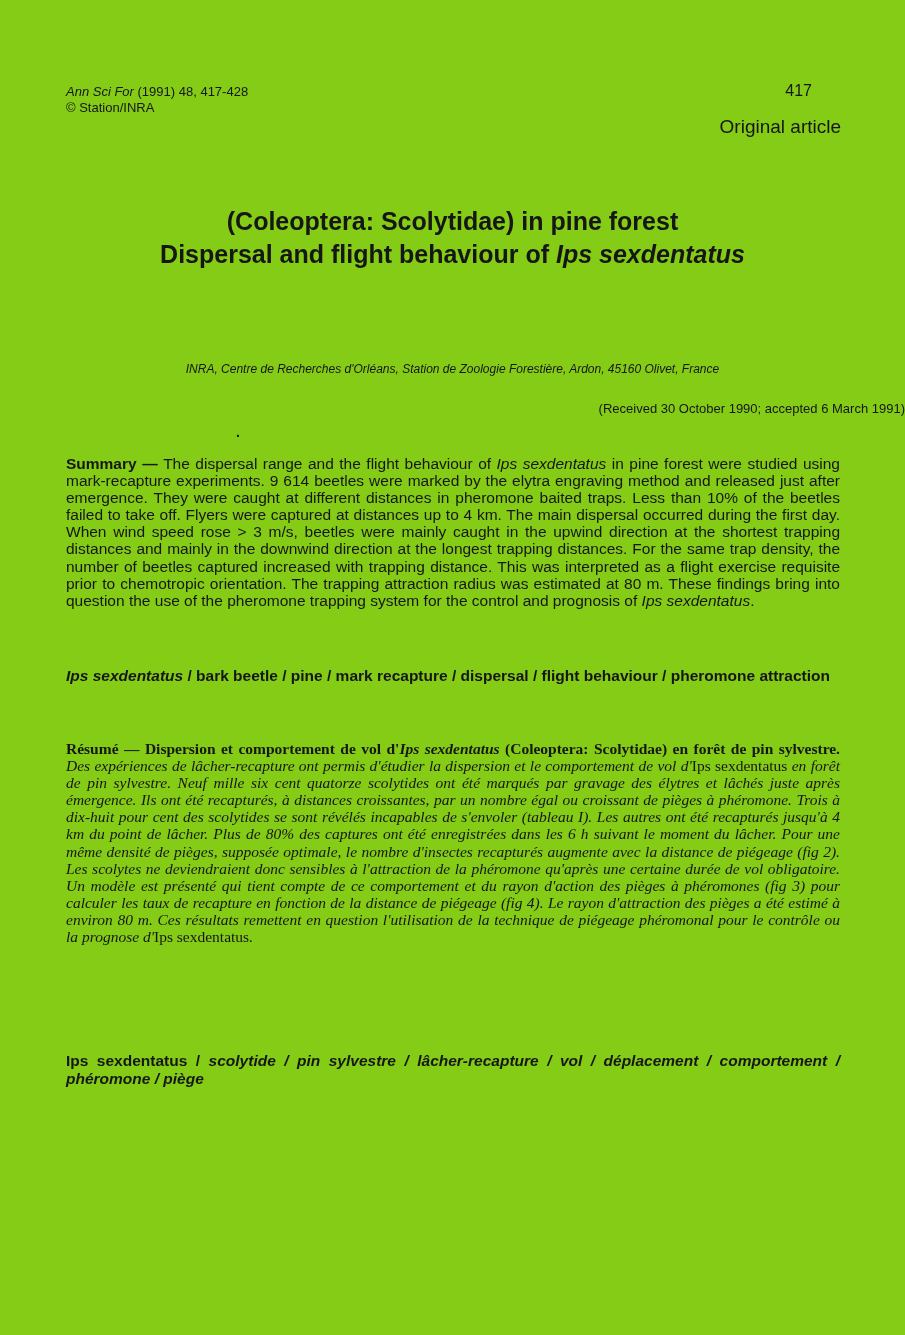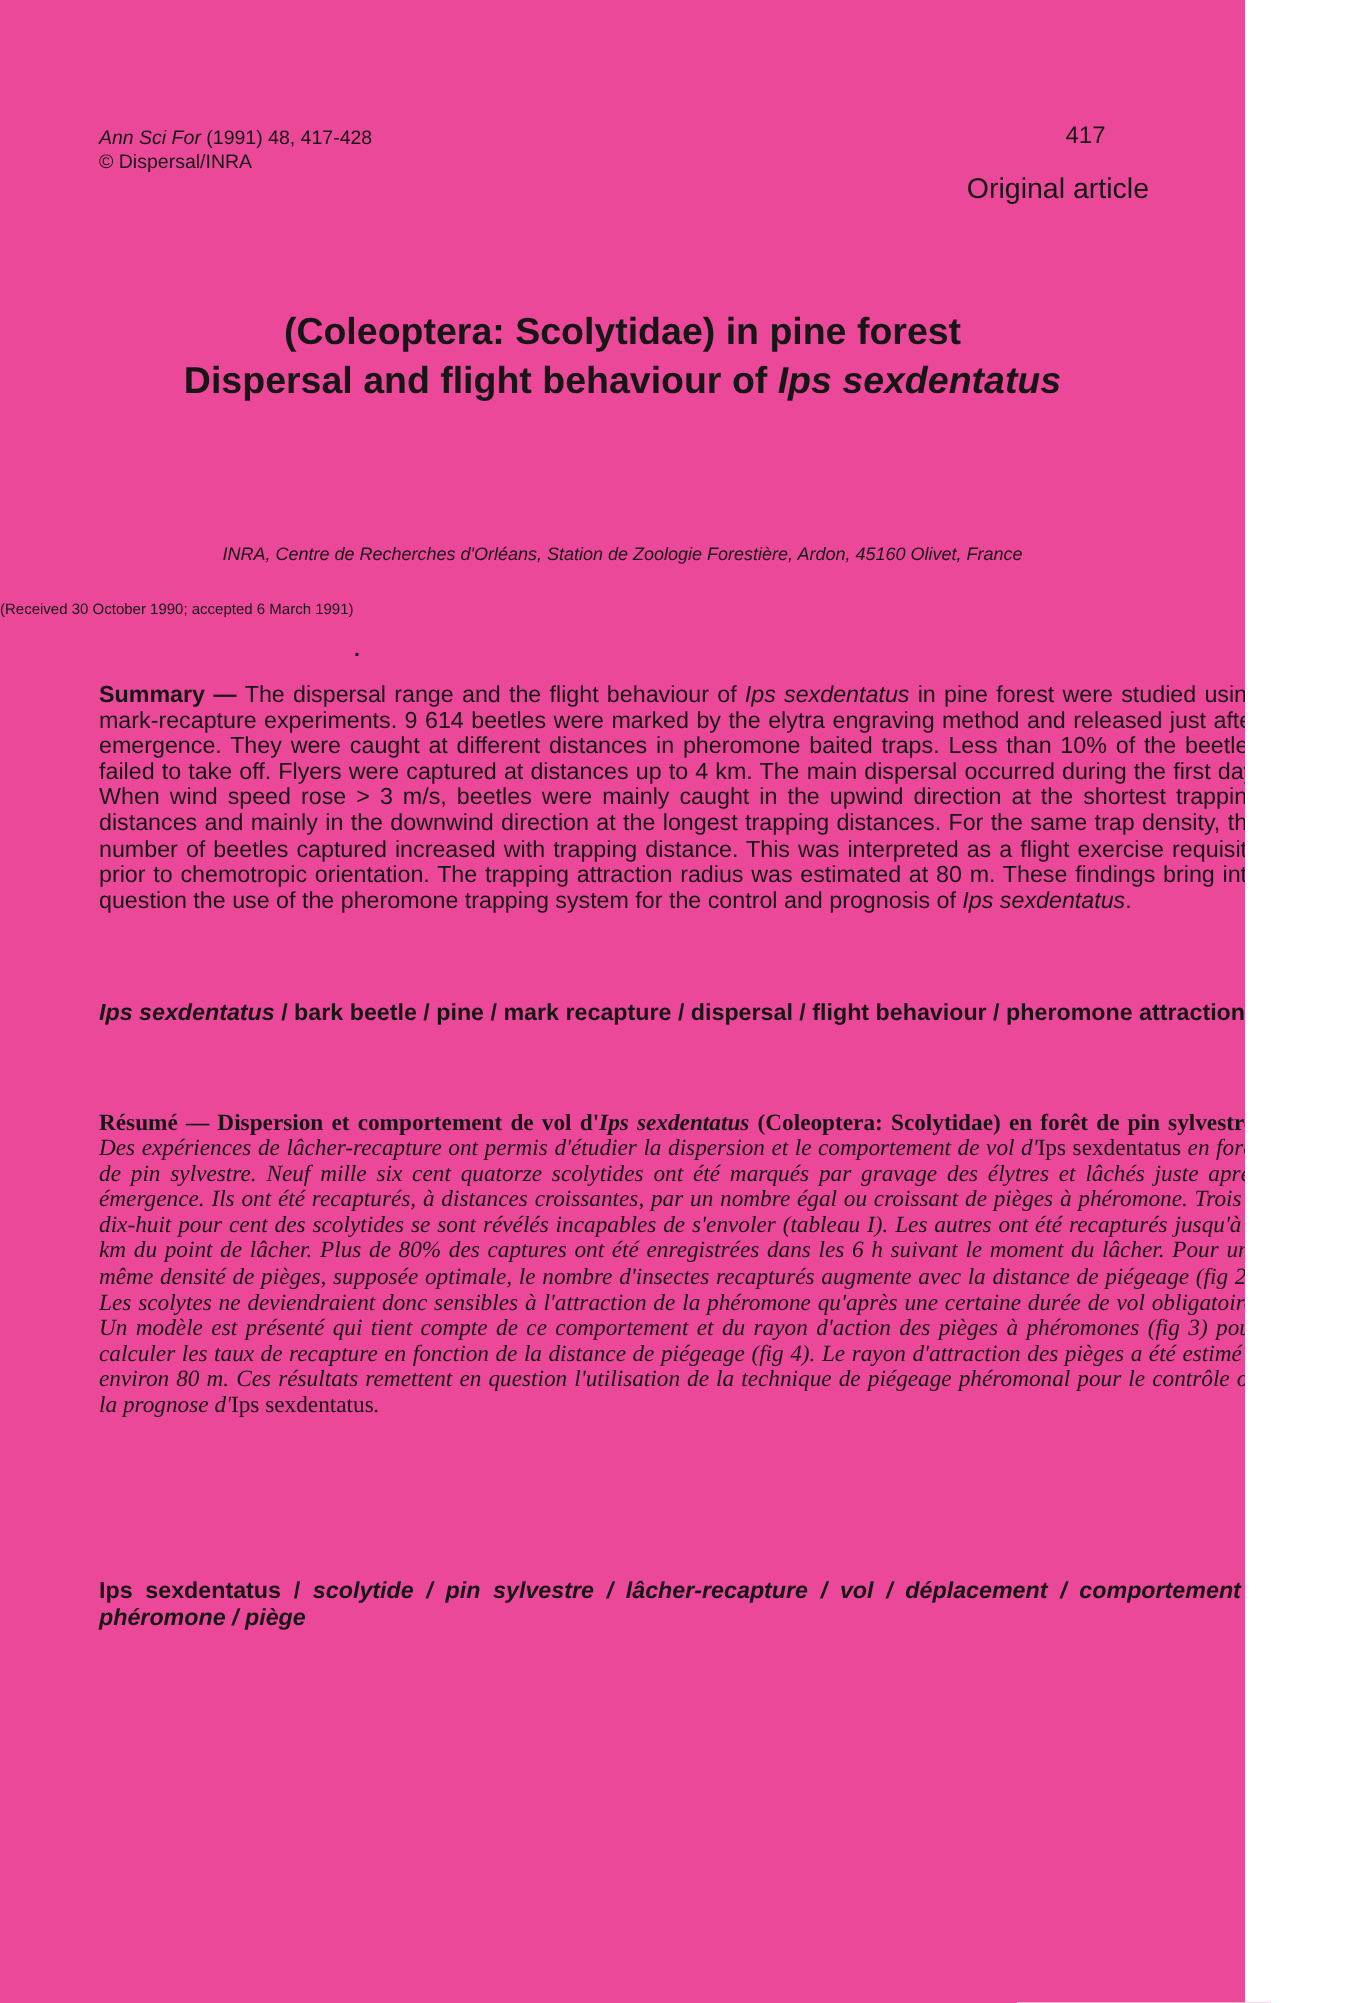--- a/index.html
+++ b/index.html
@@ -1,21 +1,21 @@
 <!DOCTYPE html>
 <html><head>
 <meta charset="utf-8">
 <style>
   * { box-sizing: border-box; }
   html, body { margin: 0; padding: 0; background: #ffffff; }
   .page {
     position: relative;
-    width: 830px;
+    width: 905px;
     height: 1335px;
-    background: #ec4899;
+    background: #84cc16;
     color: #161616;
     font-family: "Liberation Sans", sans-serif;
     overflow: hidden;
     padding-left: 38px;
   }
   .b { font-weight: 700; }
   .i { font-style: italic; }
 
   .header-left {
     position: absolute; top: 84px; left: 66px;
@@ -36,21 +36,21 @@
   .author {
     position: absolute; top: 307px; left: 0; width: 100%;
     text-align: center; font-size: 17px;
   }
   .affiliation {
     position: absolute; top: 362px; left: 0; width: 100%;
     text-align: center; font-size: 12px; font-style: italic;
   }
   .received {
     position: absolute; top: 401px; left: 0; width: 100%;
-    text-align: left; font-size: 10px;
+    text-align: right; font-size: 13px;
   }
   .stray-dot {
     position: absolute; top: 424px; left: 236px;
     font-size: 14px; font-weight: 700;
   }
   .body-par {
     position: absolute; left: 66px; width: 774px;
     text-align: justify; font-size: 15.5px; line-height: 17.1px;
   }
   .summary { top: 455px; }
@@ -58,21 +58,21 @@
   .resume { top: 740px; font-family: Liberation Serif, serif; }
   .keywords-fr { top: 1052px; font-weight: 700; line-height: 18px; }
 </style>
 </head>
 <body>
 
 <div class="page">
 
   <div class="header-left">
     <div><span class="i">Ann Sci For</span><span> (1991) 48, 417-428</span></div>
-    <div>© Dispersal/INRA</div>
+    <div>© Station/INRA</div>
   </div>
 
   <div class="page-number">417</div>
 
   <div class="article-type">Original article</div>
 
   <div class="title-block">
     <div><span class="b">(Coleoptera: Scolytidae) in pine forest</span></div>
     <div><span class="b">Dispersal and flight behaviour of </span><span class="b i">Ips sexdentatus</span></div>
   </div>

